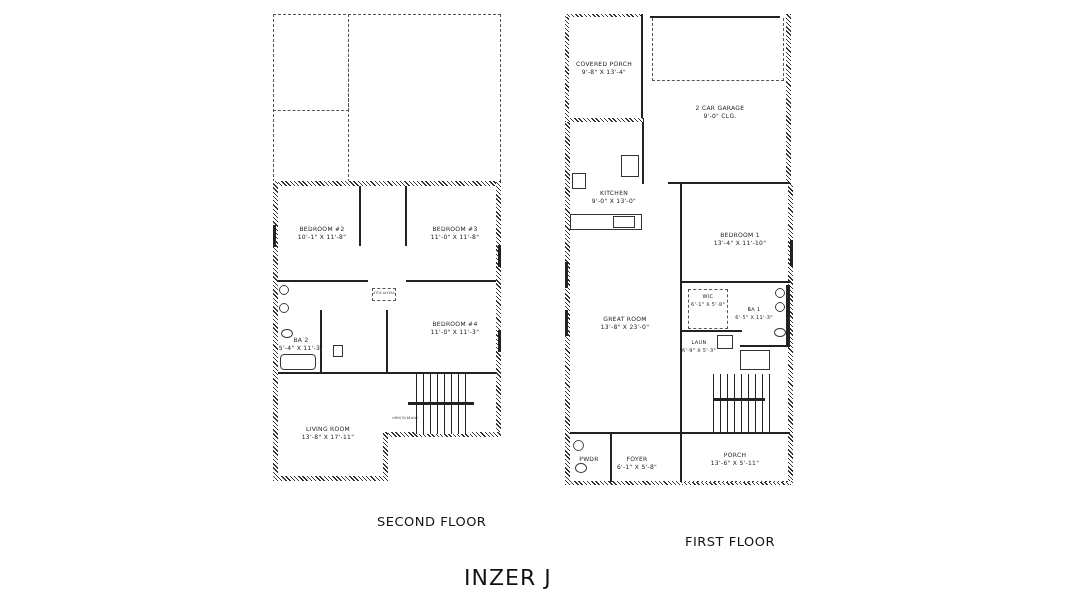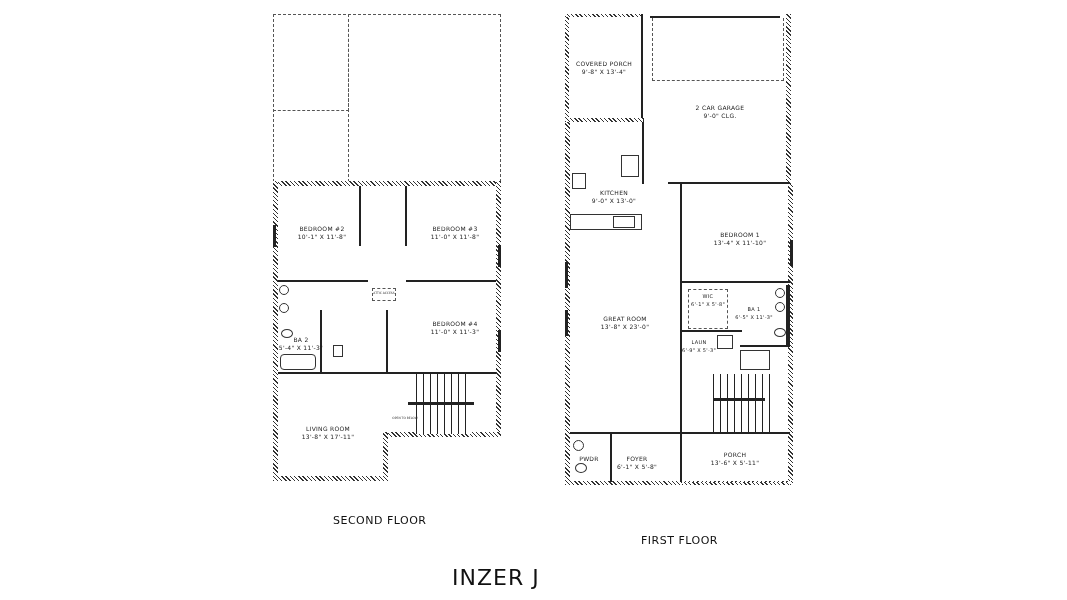--- a/index.html
+++ b/index.html
@@ -3,21 +3,21 @@
 <meta charset="utf-8">
 <style>
   html,body{margin:0;padding:0;background:#fff;}
   body{width:1067px;height:600px;position:relative;overflow:hidden;font-family:"DejaVu Sans",sans-serif;color:#111;}
   .hatch{position:absolute;background:repeating-linear-gradient(45deg,#333 0 1px,#fff 1px 3px);}
   .dash{position:absolute;border:1px dashed #555;box-sizing:border-box;}
   .line{position:absolute;background:#222;}
   .room-label{position:absolute;text-align:center;font-size:6px;line-height:8px;letter-spacing:0.3px;color:#222;white-space:nowrap;}
   .room-label .dim{display:block;font-size:6px;}
   .tiny{position:absolute;font-size:3px;line-height:4px;text-align:center;color:#333;white-space:nowrap;}
-  .floor-label{position:absolute;font-size:11px;letter-spacing:0.5px;color:#111;}
+  .floor-label{position:absolute;font-size:13px;letter-spacing:0.5px;color:#111;margin-left:44px;}
   .title{position:absolute;font-size:22px;letter-spacing:1px;color:#111;}
   .stairs{position:absolute;background:repeating-linear-gradient(90deg,#222 0 1px,#fff 1px 7px);}
   .fixture{position:absolute;border:1px solid #333;border-radius:50%;background:#fff;box-sizing:border-box;}
   .box{position:absolute;border:1px solid #333;box-sizing:border-box;background:#fff;}
   .window{position:absolute;background:#222;}
 </style>
 </head>
 <body>
 
 <div>
@@ -171,13 +171,13 @@
     <span class="dim">6'-1" X 5'-8"</span>
   </div>
   <div class="room-label" style="left:700px;top:451px;width:70px;">
     <span>PORCH</span>
     <span class="dim">13'-6" X 5'-11"</span>
   </div>
 
   <div class="floor-label" style="left:641px;top:534px;">FIRST FLOOR</div>
 </div>
 
-<div class="title" style="left:452px;top:565px;">INZER J</div>
+<div class="title" style="left:464px;top:565px;">INZER J</div>
 
 </body></html>

